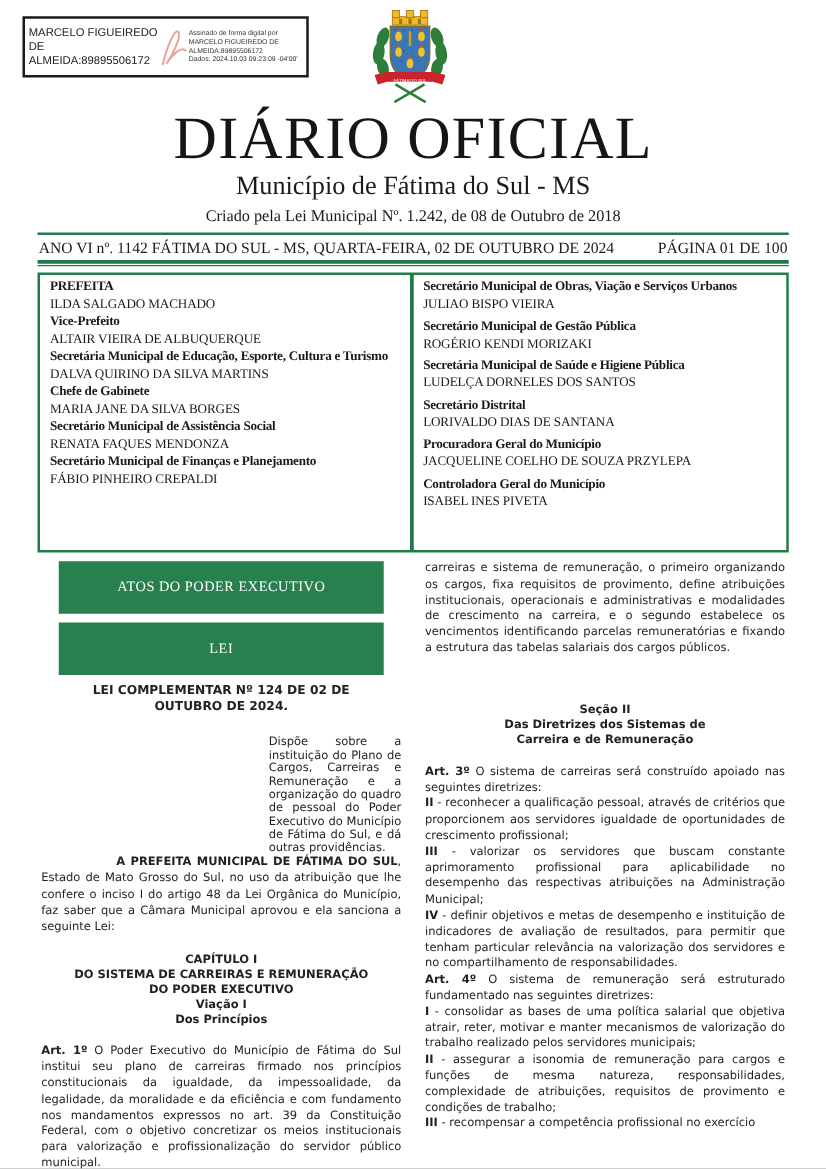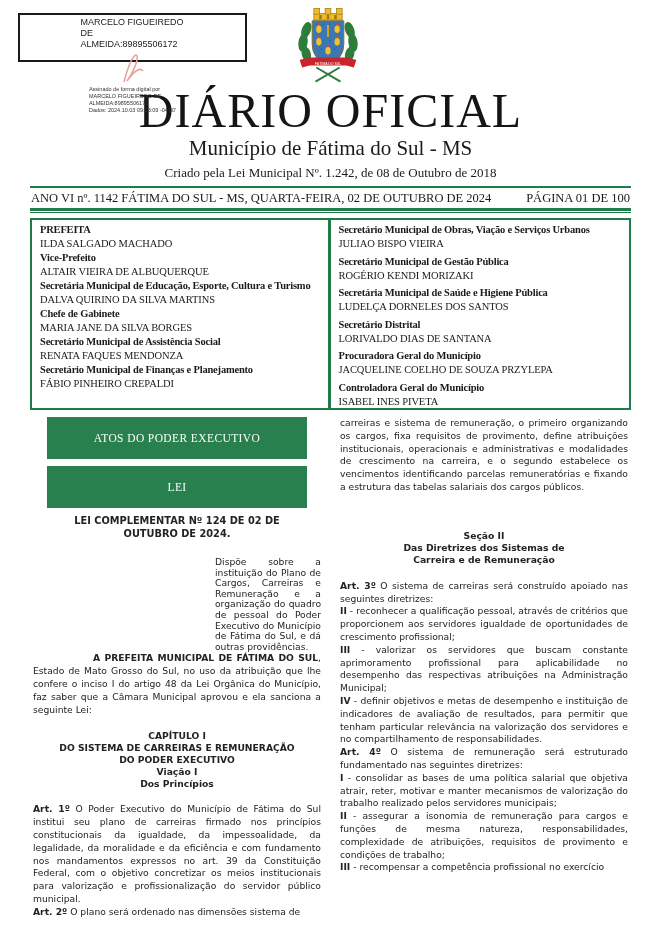--- a/index.html
+++ b/index.html
@@ -4,21 +4,21 @@
 <style>
   html,body{margin:0;padding:0;background:#888;}
   .page{
     position:relative;width:661px;height:935px;margin:0 auto;background:#ffffff;
     font-family:"Liberation Serif", serif;color:#1a1a1a;overflow:hidden;
   }
   
   .sig-box{
     position:absolute;left:18px;top:13px;width:229px;height:49px;
     border:2px solid #1a1a1a;box-sizing:border-box;
-    display:flex;align-items:center;padding:2px 3px;background:#fff;flex-direction:column;
+    display:flex;align-items:center;padding:2px 3px;background:#fff;
   }
   .sig-name{
     font-family:"Liberation Sans", sans-serif;font-size:9px;line-height:11px;
     color:#222;width:104px;flex:none;
   }
   .sig-flourish{flex:none;width:22px;height:36px;margin:0 1px;}
   .sig-details{
     font-family:"Liberation Sans", sans-serif;font-size:5.5px;line-height:7px;
     color:#333;flex:1;
   }
@@ -31,21 +31,21 @@
   .gz-creation{font-size:13px;line-height:16px;margin-top:5px;}
   .rule{border-top:2px solid #1f7c49;margin:5px 30px 0;}
   .info-row{
     display:flex;justify-content:space-between;margin:0 31px;
     font-size:12.5px;line-height:15px;padding:3px 0 2px;
   }
   .double-rule{margin:0 30px;border-top:3px solid #1f7c49;}
   .double-rule::after{content:"";display:block;border-top:1px solid #1f7c49;margin-top:1px;}
   
   .off-box{
-    margin:5px 30px 0;border:2px solid #1f7c49;height:192px;box-sizing:border-box;
+    margin:5px 30px 0;border:2px solid #1f7c49;height:224px;box-sizing:border-box;
     display:flex;overflow:hidden;
   }
   .off-col{width:50%;box-sizing:border-box;padding:3px 6px 3px 8px;}
   .off-col.left{border-right:3px solid #1f7c49;}
   .off-entry{margin:0 0 0 0;}
   .off-col.right .off-entry{margin-bottom:3.5px;}
   .off-title{font-weight:bold;font-size:10.5px;line-height:14px;letter-spacing:-0.2px;text-align:justify;}
   .off-name{font-size:10.5px;line-height:14px;letter-spacing:-0.1px;}
   
   .columns{display:flex;margin:7px 33px 0;gap:19px;}

